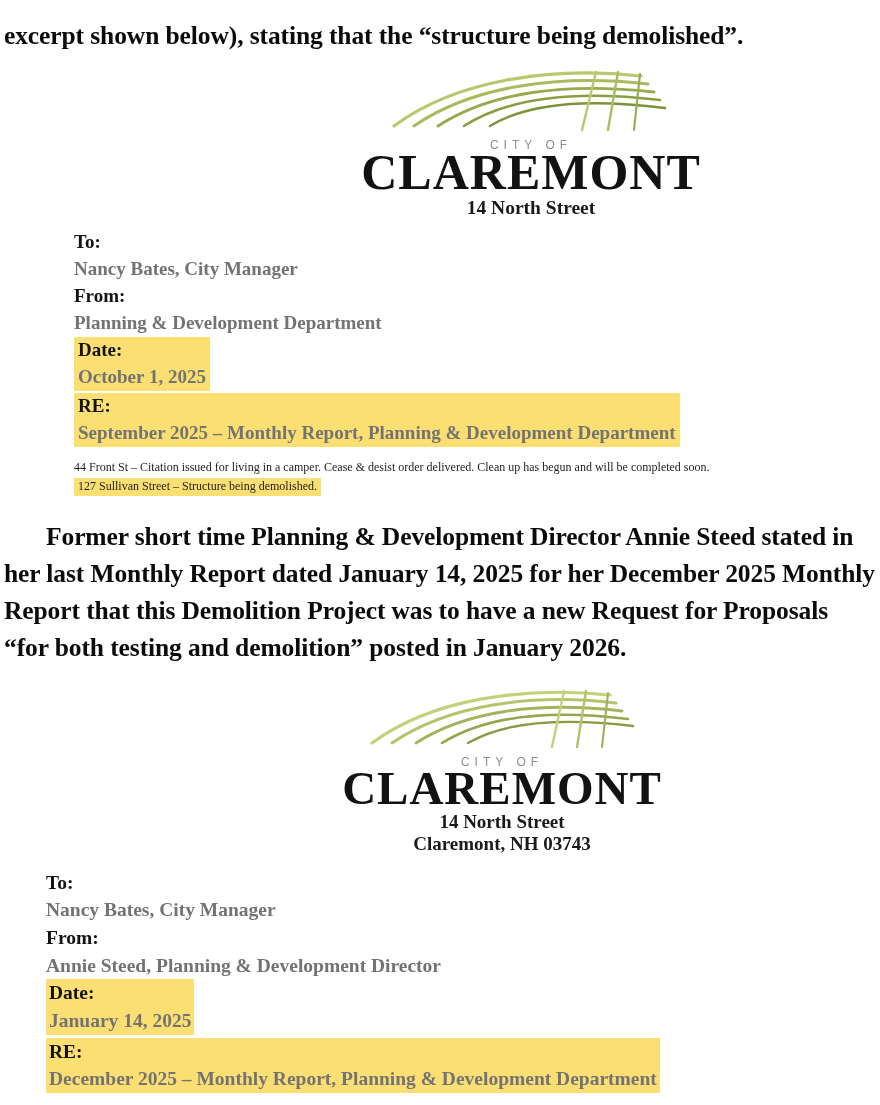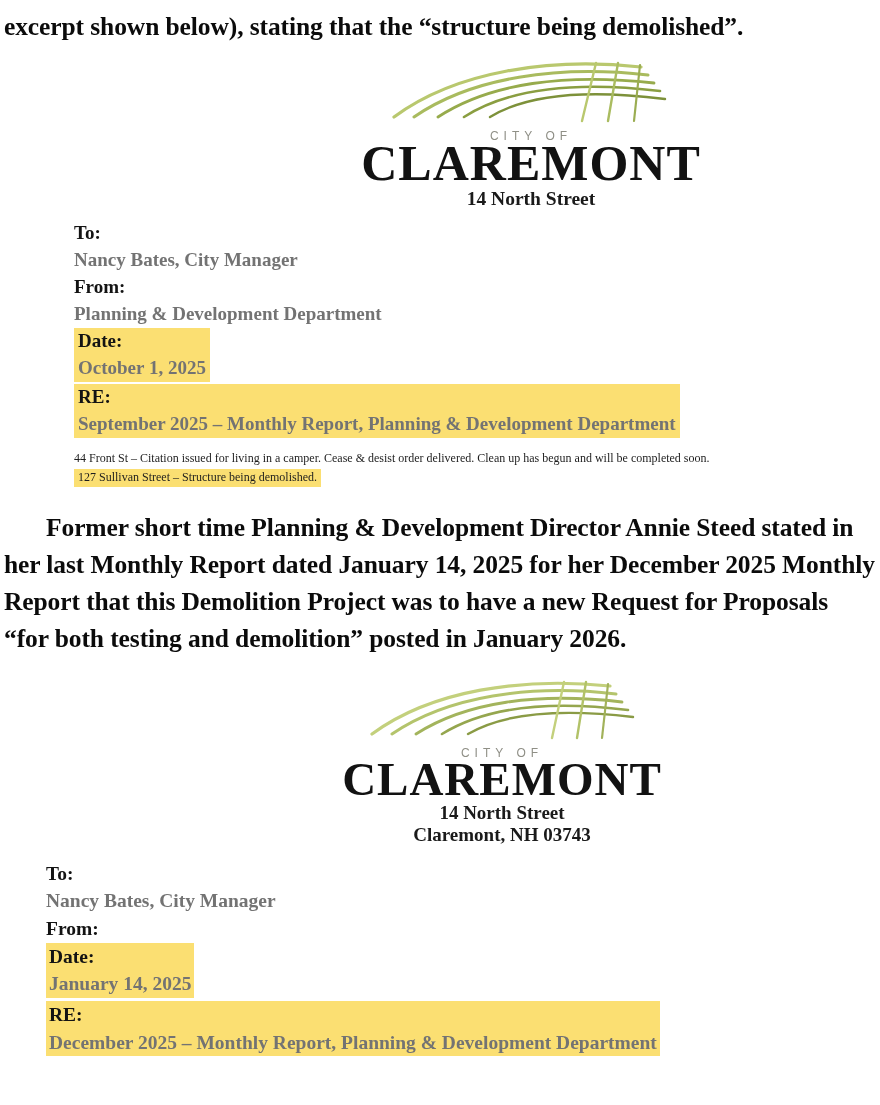--- a/index.html
+++ b/index.html
@@ -13,21 +13,21 @@
     font-family: "Liberation Serif", serif;
     color: #000000;
     overflow: hidden;
     position: relative;
   }
   .page {
     width: 880px;
     height: 1105px;
     position: relative;
     box-sizing: border-box;
-    padding: 8px 4px;
+    padding: 17px 4px;
   }
 
   
   .narrative {
     font-family: "Liberation Serif", serif;
     font-weight: bold;
     font-size: 25.5px;
     line-height: 1.46;
     letter-spacing: -0.1px;
     color: #0b0b0b;
@@ -213,20 +213,21 @@
       <p class="addr">Claremont, NH 03743</p>
     </div>
 
     <div class="memo-rows">
       <div class="memo-row">
         <span class="memo-label">To:</span>
         <span class="memo-value">Nancy Bates, City Manager</span>
       </div>
       <div class="memo-row">
         <span class="memo-label">From:</span>
+        <span class="memo-value">Annie Steed, Planning &amp; Development Director</span>
       </div>
       <div class="memo-row hl" style="display:inline-flex;padding:0 3px">
         <span class="memo-label">Date:</span>
         <span class="memo-value">January 14, 2025</span>
       </div>
       <div style="height:3px"></div>
       <div class="memo-row hl" style="display:inline-flex;padding:0 3px">
         <span class="memo-label">RE:</span>
         <span class="memo-value">December 2025 – Monthly Report, Planning &amp; Development Department</span>
       </div>

